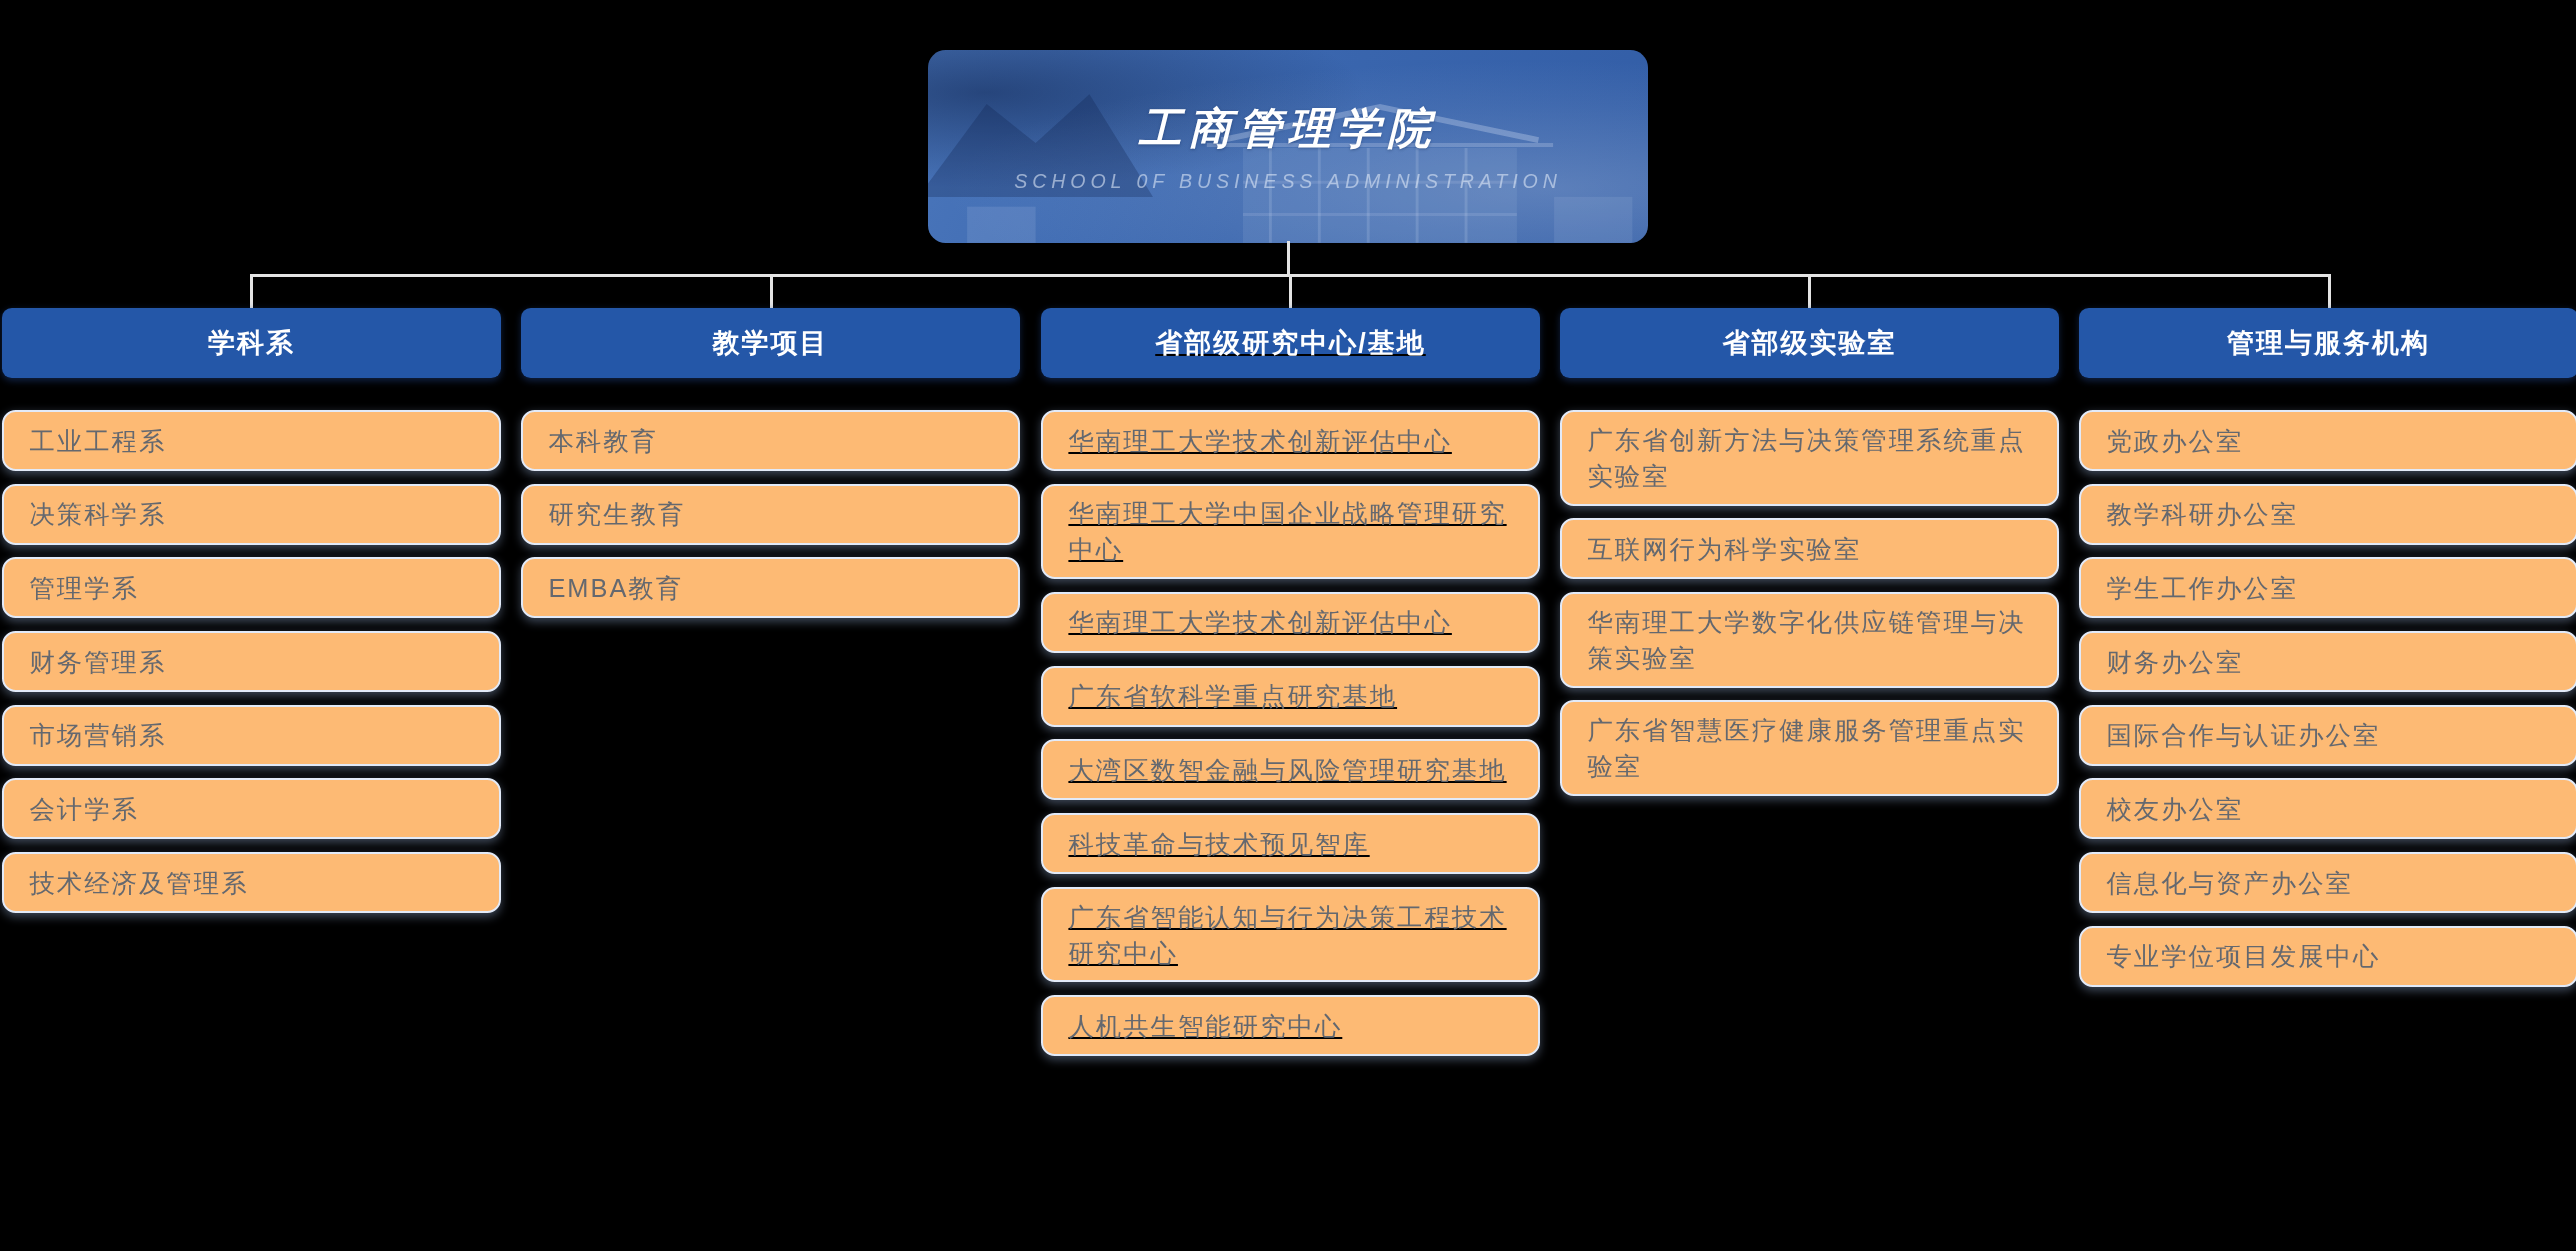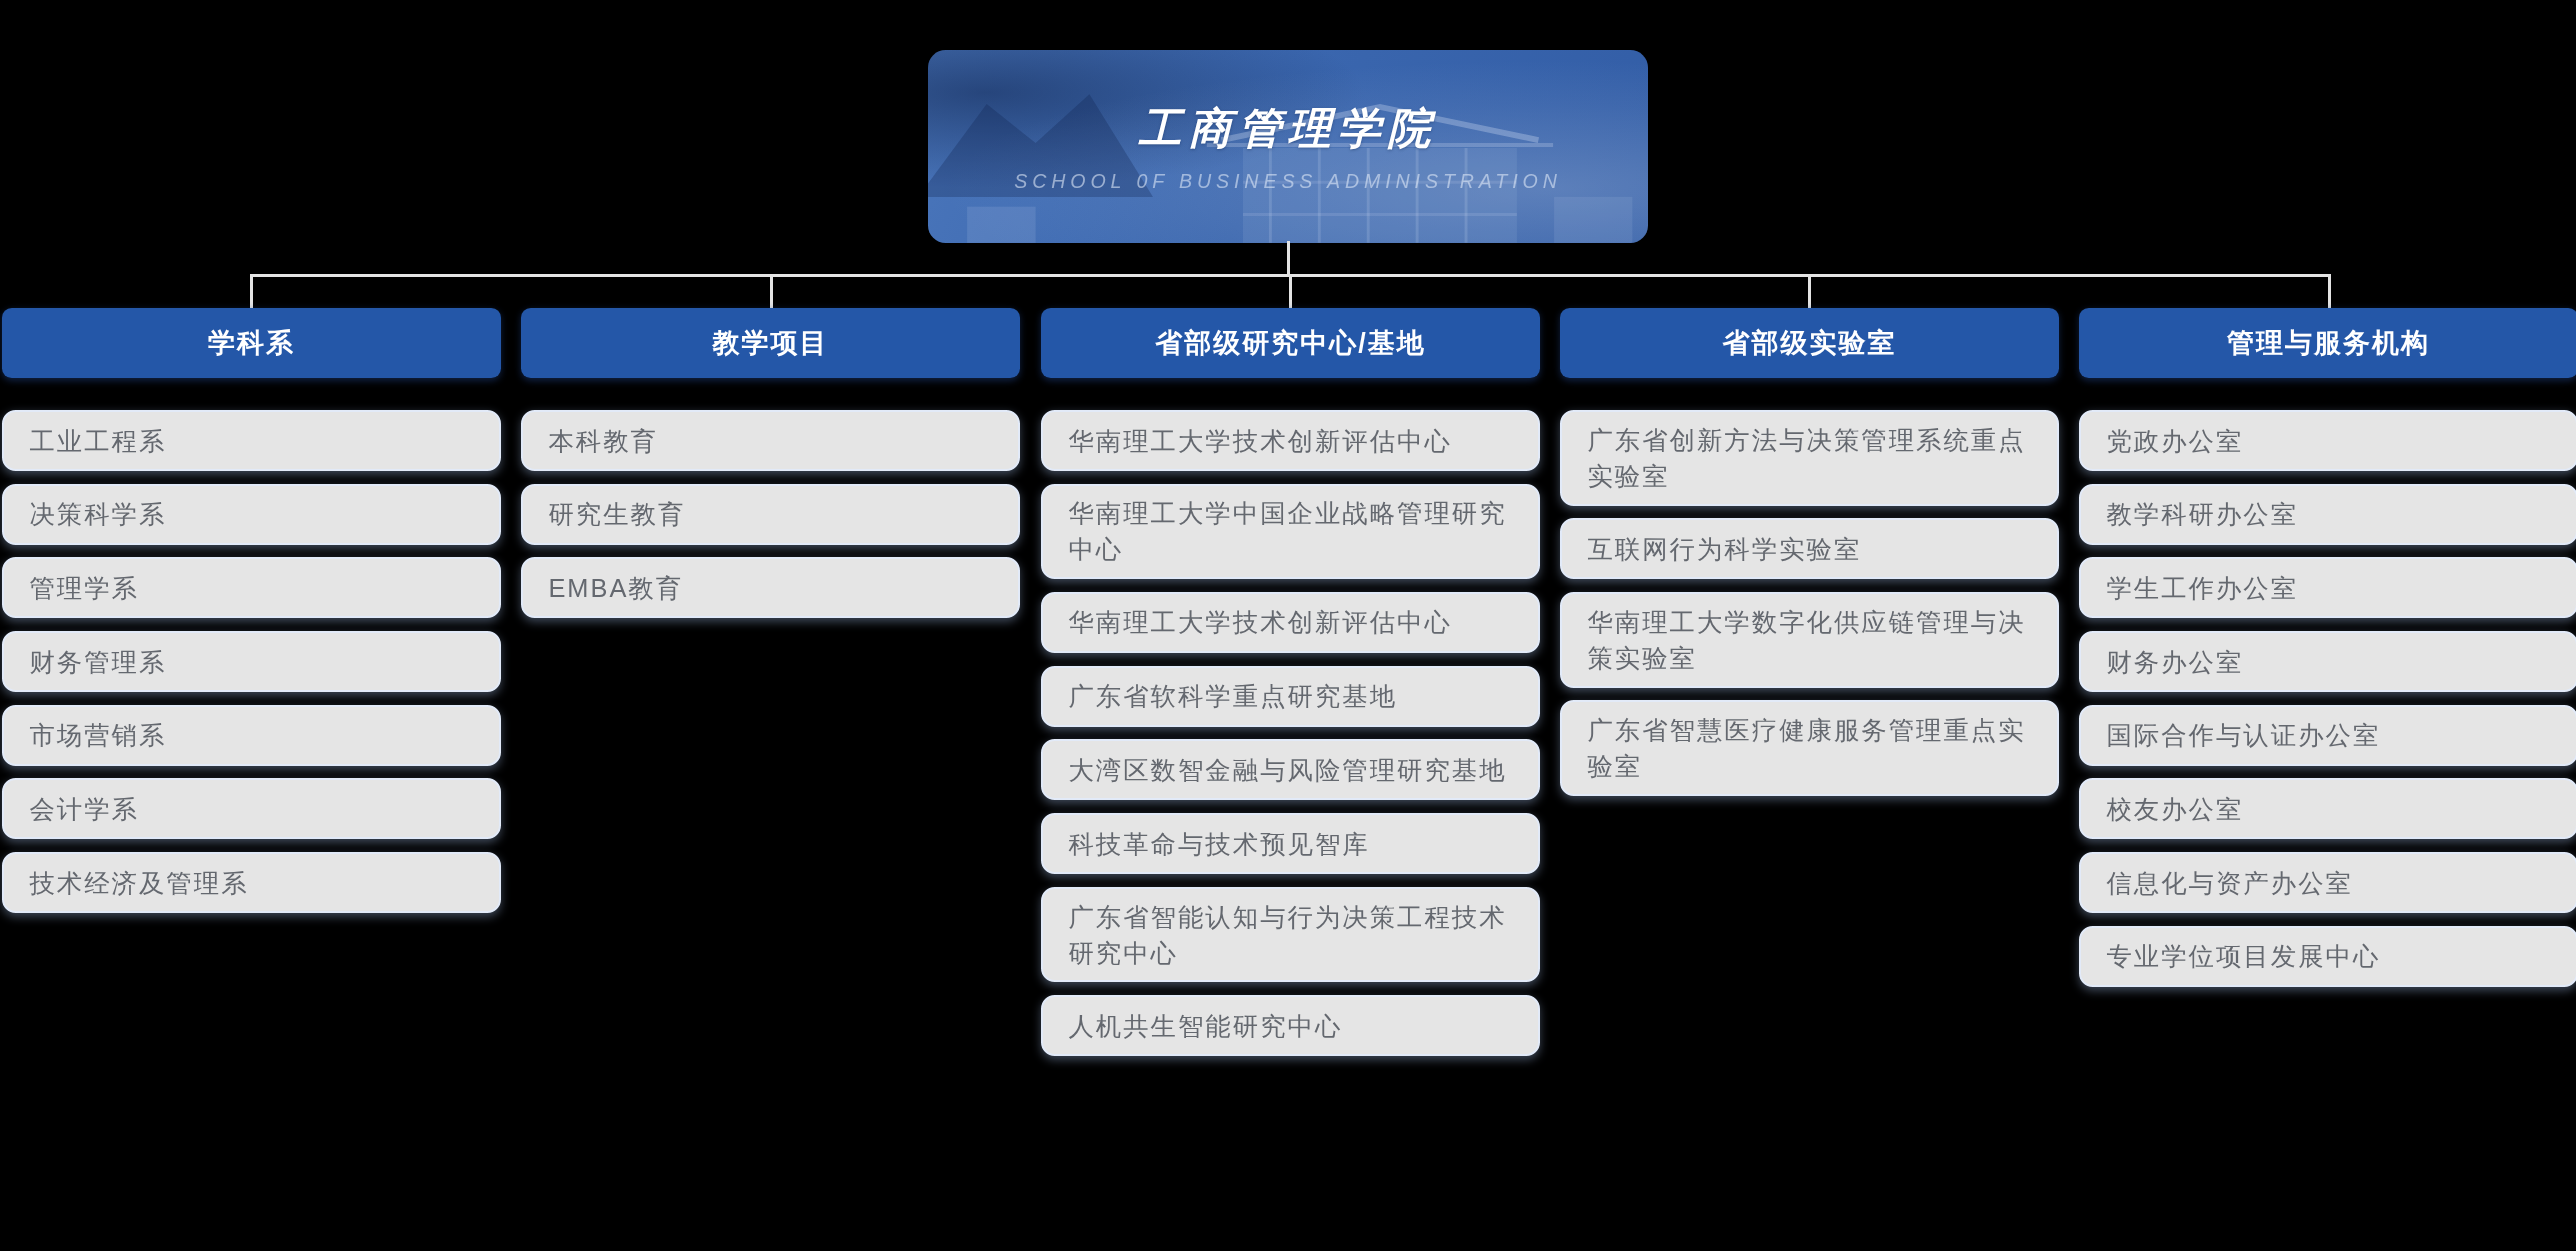--- a/index.html
+++ b/index.html
@@ -39,21 +39,21 @@
   .column{position:absolute;top:308px;width:499px;}
   .col-header{
     height:70px;border-radius:9.8px;background:#2457a8;
     display:flex;align-items:center;justify-content:center;
     color:#ffffff;font-size:27px;font-weight:700;letter-spacing:2px;
     box-shadow:0 2.9px 7.8px rgba(30,60,120,0.55);
   }
   .col-items{margin-top:32px;display:flex;flex-direction:column;gap:12.7px;}
   .item{
     box-sizing:border-box;min-height:61px;
-    background:#e5e5e5;border:2px solid #e2eaf8;border-radius:13.7px;
+    background:#fdba74;border:2px solid #e2eaf8;border-radius:13.7px;
     padding:9.8px 25.4px;display:flex;align-items:center;
     color:#64686f;font-size:25.4px;letter-spacing:2px;line-height:36px;
     box-shadow:0 3.9px 9.8px rgba(150,175,215,0.40);
     word-break:break-all;
   }
 </style>
 </head>
 <body>
 
 <div class="stage">
@@ -103,21 +103,21 @@
         </div>
       </div>
       <div class="column" style="left: 521px;">
         <div class="col-header">教学项目</div>
         <div class="col-items">
           <div class="item">本科教育</div>
           <div class="item">研究生教育</div>
           <div class="item">EMBA教育</div>
         </div>
       </div>
-      <div class="column" style="left: 1041px;">
+      <div class="column" style="left: 1041px; text-decoration: underline;">
         <div class="col-header">省部级研究中心/基地</div>
         <div class="col-items">
           <div class="item">华南理工大学技术创新评估中心</div>
           <div class="item">华南理工大学中国企业战略管理研究中心</div>
           <div class="item">华南理工大学技术创新评估中心</div>
           <div class="item">广东省软科学重点研究基地</div>
           <div class="item">大湾区数智金融与风险管理研究基地</div>
           <div class="item">科技革命与技术预见智库</div>
           <div class="item">广东省智能认知与行为决策工程技术研究中心</div>
           <div class="item">人机共生智能研究中心</div>

